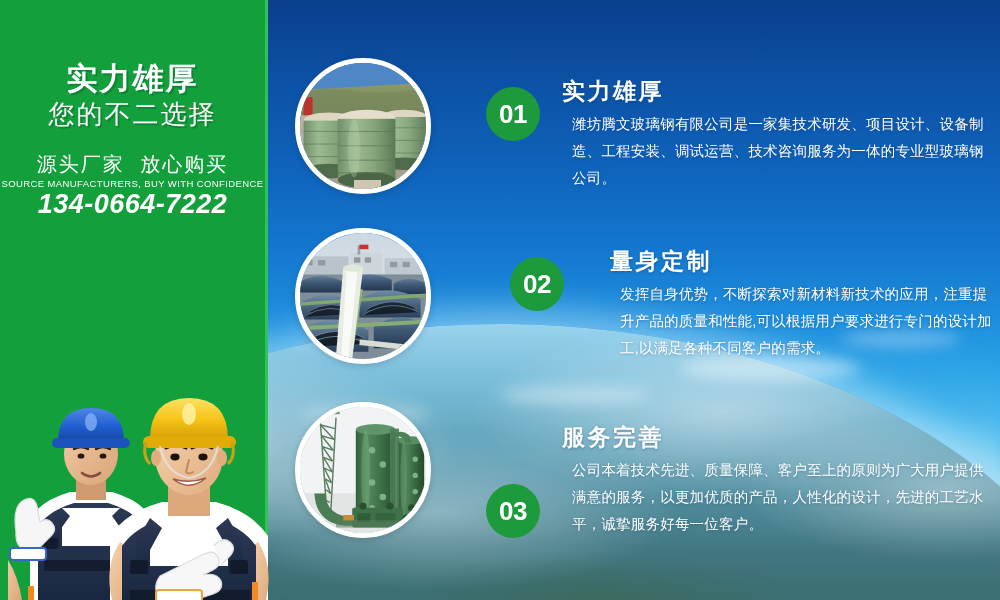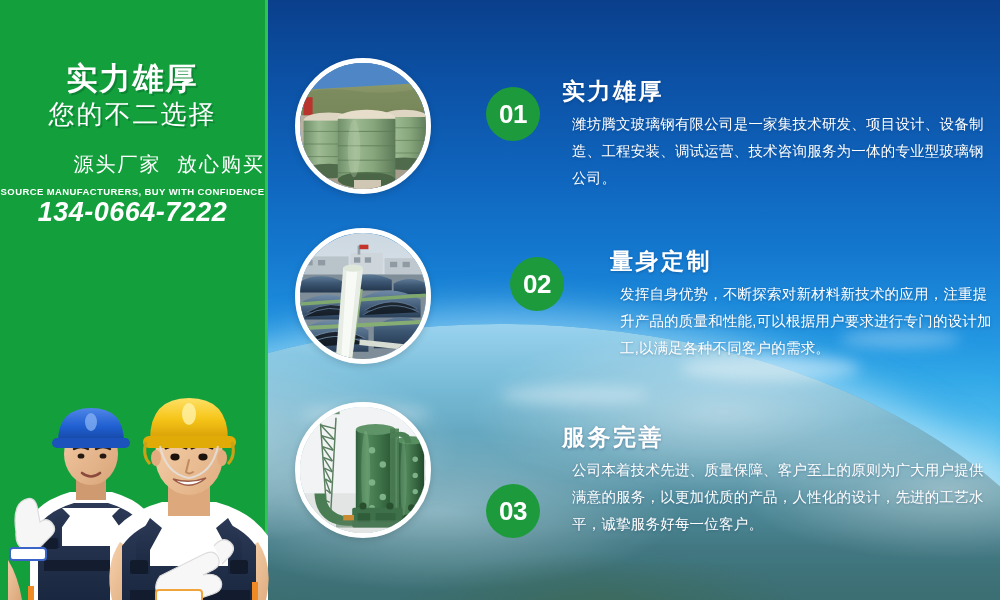--- a/index.html
+++ b/index.html
@@ -117,28 +117,26 @@
     margin-top:4px;
     text-shadow:2px 2px 0 rgba(9,112,45,.55);
   }
   .headline3 {
     color:#ffffff;
     font-size:20px;
     font-weight:normal;
     letter-spacing:2px;
     margin-top:22px;
     word-spacing:8px;
-    text-align:right;
   }
   .sub-en {
     color:#ffffff;
     font-size:9.5px;
     letter-spacing:.4px;
-    margin-top:8px;
-    font-weight:bold;
+    font-weight:normal;
   }
   .phone {
     color:#ffffff;
     font-size:27px;
     font-weight:bold;
     font-style:italic;
     letter-spacing:.5px;
   }
 
   

